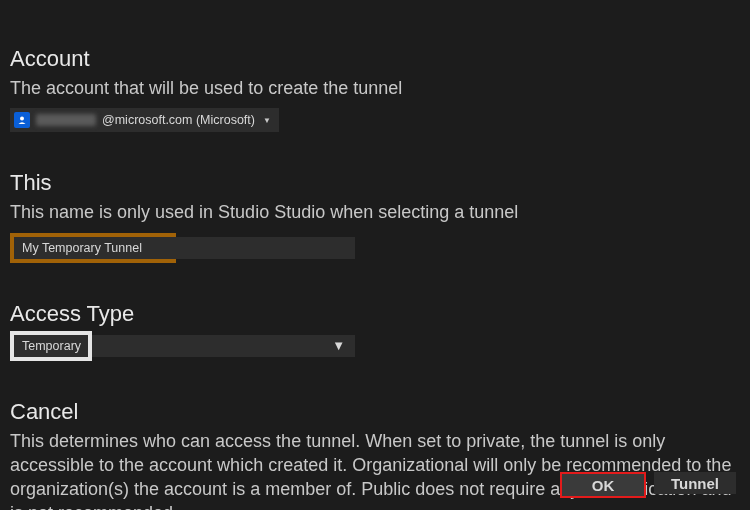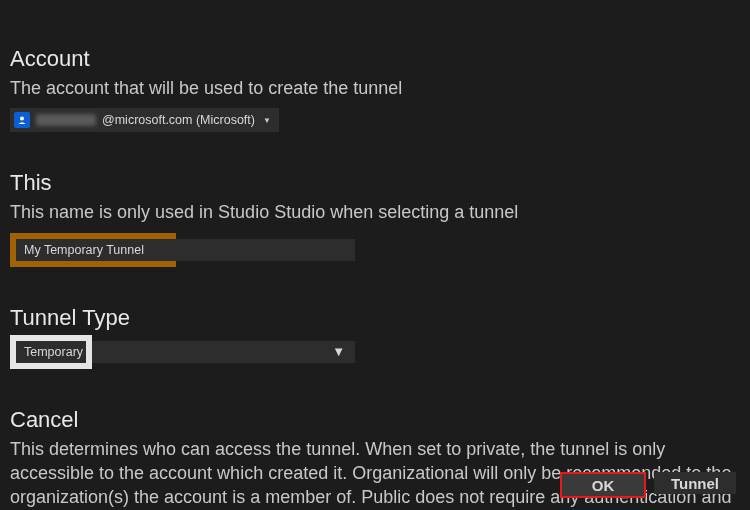--- a/index.html
+++ b/index.html
@@ -75,37 +75,37 @@
       height: 22px;
       background: #2d2d2d;
       border: none;
       color: #d8d8d8;
       padding: 2px 8px;
       font-size: 12.5px;
       font-family: inherit;
       outline: none;
     }
     .highlight-name {
-      border: 6px solid #a16207;
+      border: 4px solid #a16207;
       display: inline-block;
       width: 166px;
     }
     .highlight-name .text-input {
       width: 162px;
     }
     .input-wrap {
       display: flex;
       align-items: center;
     }
     .input-remainder {
       height: 22px;
       background: #2d2d2d;
     }
     .highlight-tunnel {
-      border: 6px solid #e5e5e5;
+      border: 4px solid #e5e5e5;
       display: inline-block;
       width: 82px;
     }
     .highlight-access {
       border: 2px solid #e31b1b;
       display: inline-block;
       width: 56px;
     }
     .dropdown-label {
       height: 22px;
@@ -175,21 +175,21 @@
   <div class="section-desc">This name is only used in Studio Studio when selecting a tunnel</div>
   <div class="input-wrap">
     <span class="highlight-name">
       <input class="text-input" value="My Temporary Tunnel" style="">
     </span>
     <span class="input-remainder" style="width:179px"></span>
   </div>
 </div>
 
 <div class="section">
-  <div class="section-title">Tunnel Type</div>
+  <div class="section-title">Access Type</div>
   <div class="input-wrap">
     <span class="highlight-tunnel">
       <div class="dropdown-label">Temporary</div>
     </span>
     <span class="dropdown-rest" style="width:263px">
       <span class="caret-down">▼</span>
     </span>
   </div>
 </div>
 

